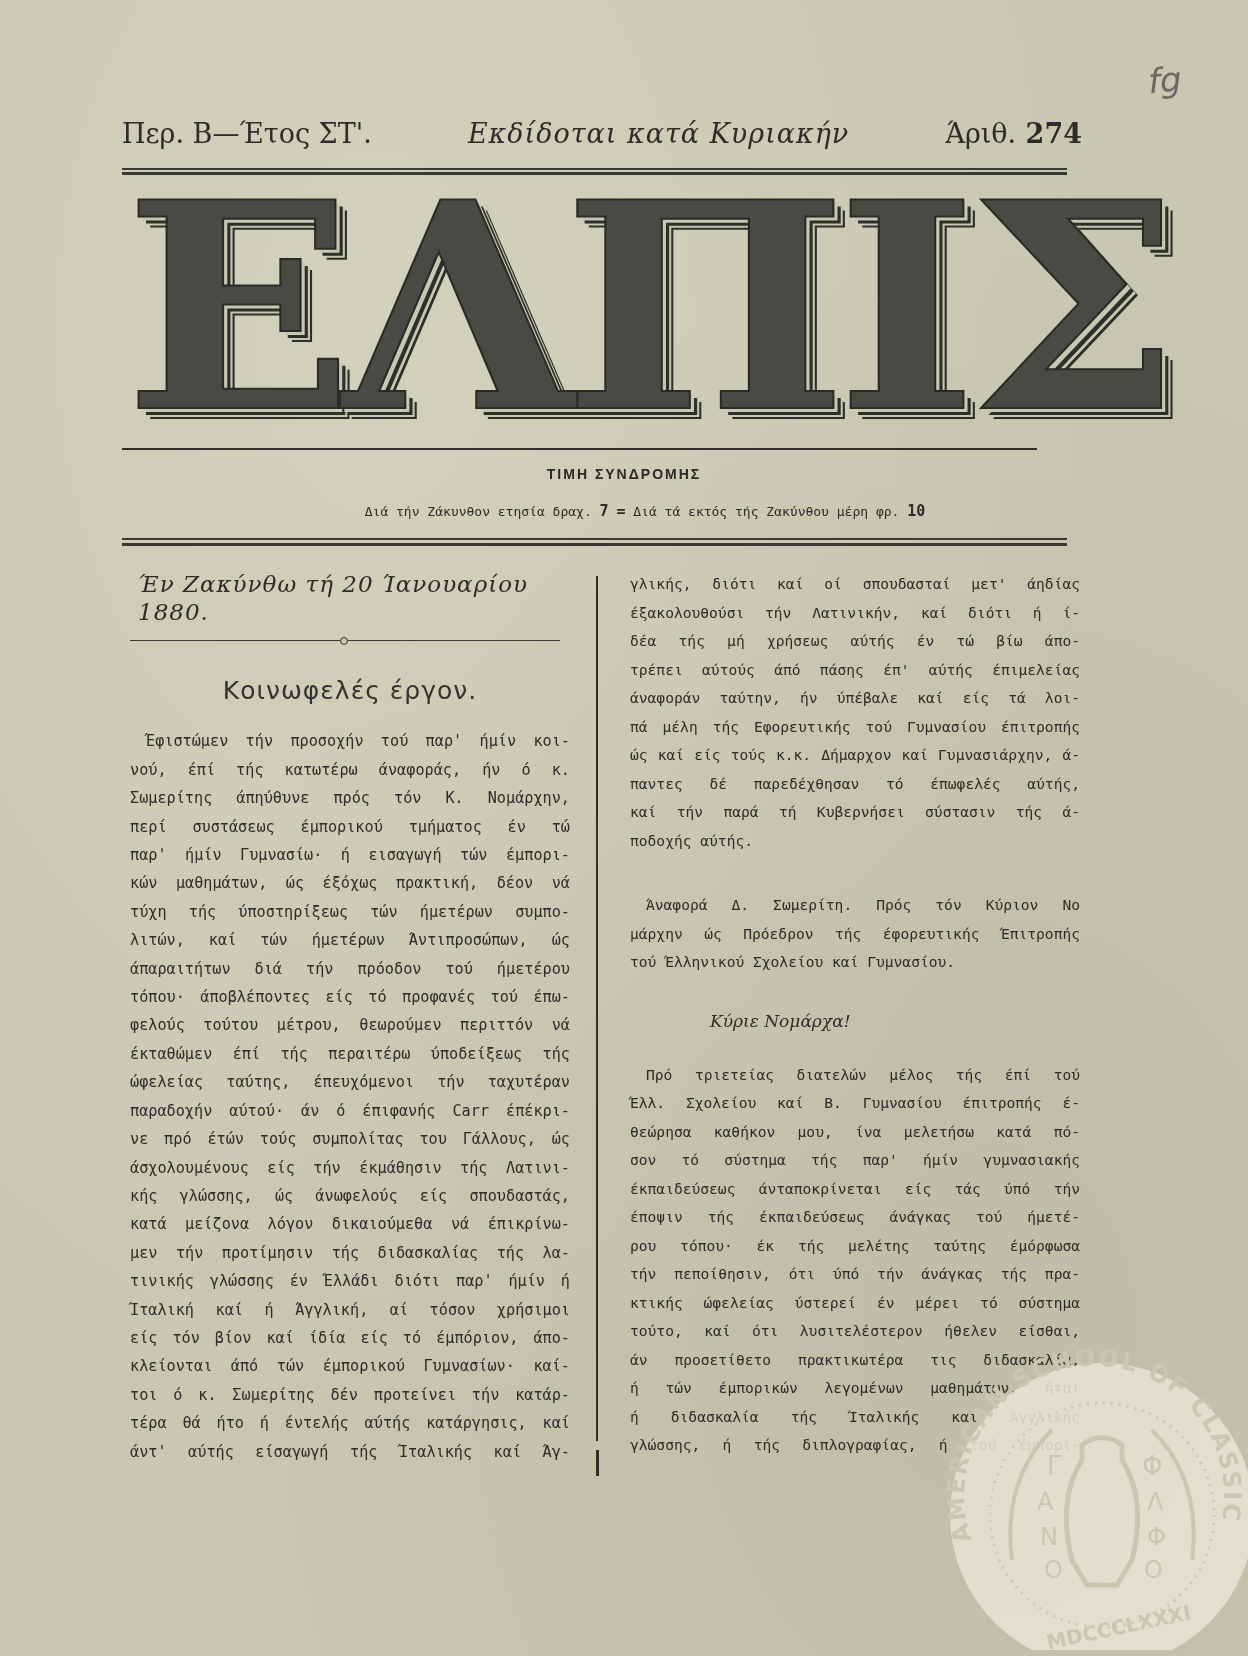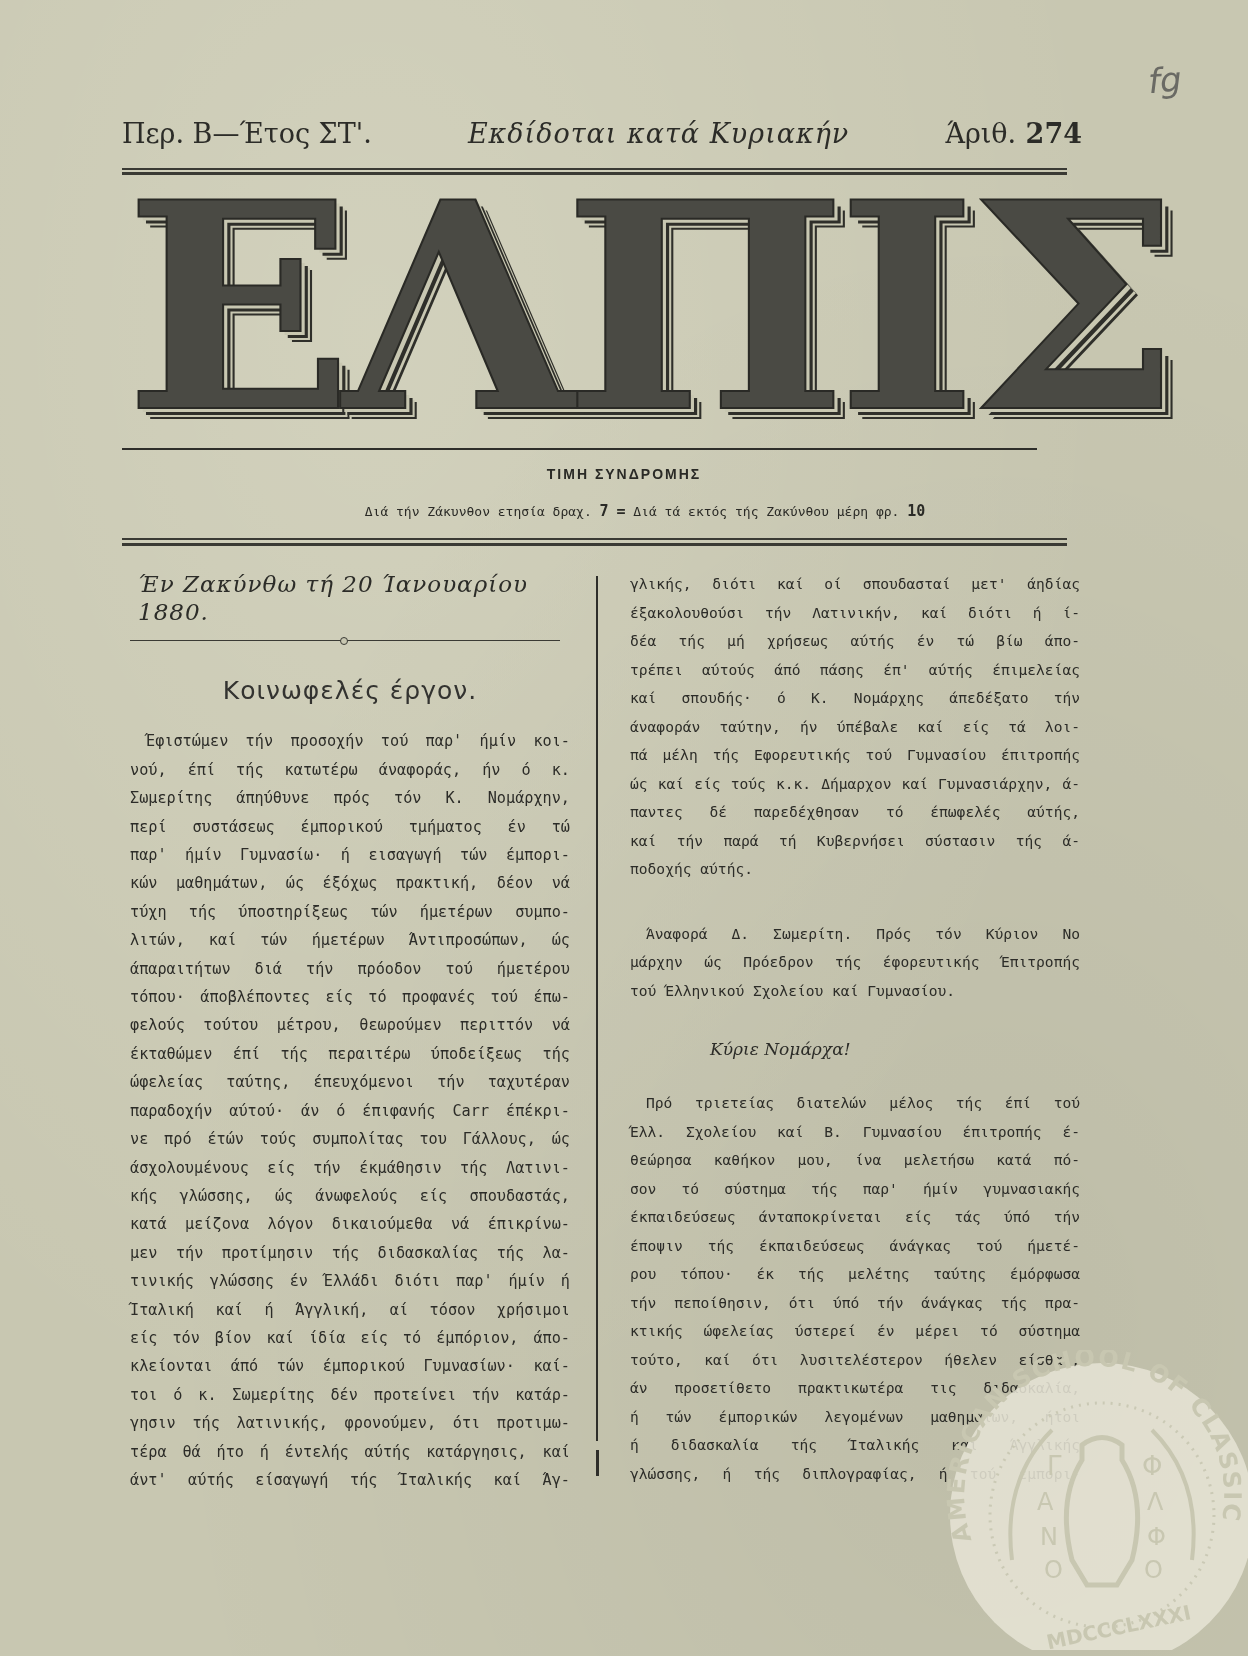--- a/index.html
+++ b/index.html
@@ -258,36 +258,34 @@
         <p>νε πρό έτών τούς συμπολίτας του Γάλλους, ώς</p>
         <p>άσχολουμένους είς τήν έκμάθησιν τής Λατινι-</p>
         <p>κής γλώσσης, ώς άνωφελούς είς σπουδαστάς,</p>
         <p>κατά μείζονα λόγον δικαιούμεθα νά έπικρίνω-</p>
         <p>μεν τήν προτίμησιν τής διδασκαλίας τής λα-</p>
         <p>τινικής γλώσσης έν Έλλάδι διότι παρ' ήμίν ή</p>
         <p>Ίταλική καί ή Άγγλική, αί τόσον χρήσιμοι</p>
         <p>είς τόν βίον καί ίδία είς τό έμπόριον, άπο-</p>
         <p>κλείονται άπό τών έμπορικού Γυμνασίων· καί-</p>
         <p>τοι ό κ. Σωμερίτης δέν προτείνει τήν κατάρ-</p>
-        <p>γησιν τής λατινικής, φρονούμεν, ότι προτιμω-</p>
         <p>τέρα θά ήτο ή έντελής αύτής κατάργησις, καί</p>
         <p>άντ' αύτής είσαγωγή τής Ίταλικής καί Άγ-</p>
       </div>
   </div>
 
   <div class="col-divider"></div>
   <div class="col-divider-2"></div>
 
   <div class="column col-right">
     <div class="right-para" id="right-cont">
         <p>γλικής, διότι καί οί σπουδασταί μετ' άηδίας</p>
         <p>έξακολουθούσι τήν Λατινικήν, καί διότι ή ί-</p>
         <p>δέα τής μή χρήσεως αύτής έν τώ βίω άπο-</p>
         <p>τρέπει αύτούς άπό πάσης έπ' αύτής έπιμελείας</p>
-        <p>καί σπουδής· ό Κ. Νομάρχης άπεδέξατο τήν</p>
         <p>άναφοράν ταύτην, ήν ύπέβαλε καί είς τά λοι-</p>
         <p>πά μέλη τής Εφορευτικής τού Γυμνασίου έπιτροπής</p>
         <p>ώς καί είς τούς κ.κ. Δήμαρχον καί Γυμνασιάρχην, ά-</p>
         <p>παντες δέ παρεδέχθησαν τό έπωφελές αύτής,</p>
         <p>καί τήν παρά τή Κυβερνήσει σύστασιν τής ά-</p>
         <p class="last">ποδοχής αύτής.</p>
       </div>
     <div class="right-para address-block" id="right-addr">
         <p class="indent">Άναφορά Δ. Σωμερίτη. Πρός τόν Κύριον Νο</p>
         <p>μάρχην ώς Πρόεδρον τής έφορευτικής Έπιτροπής</p>

